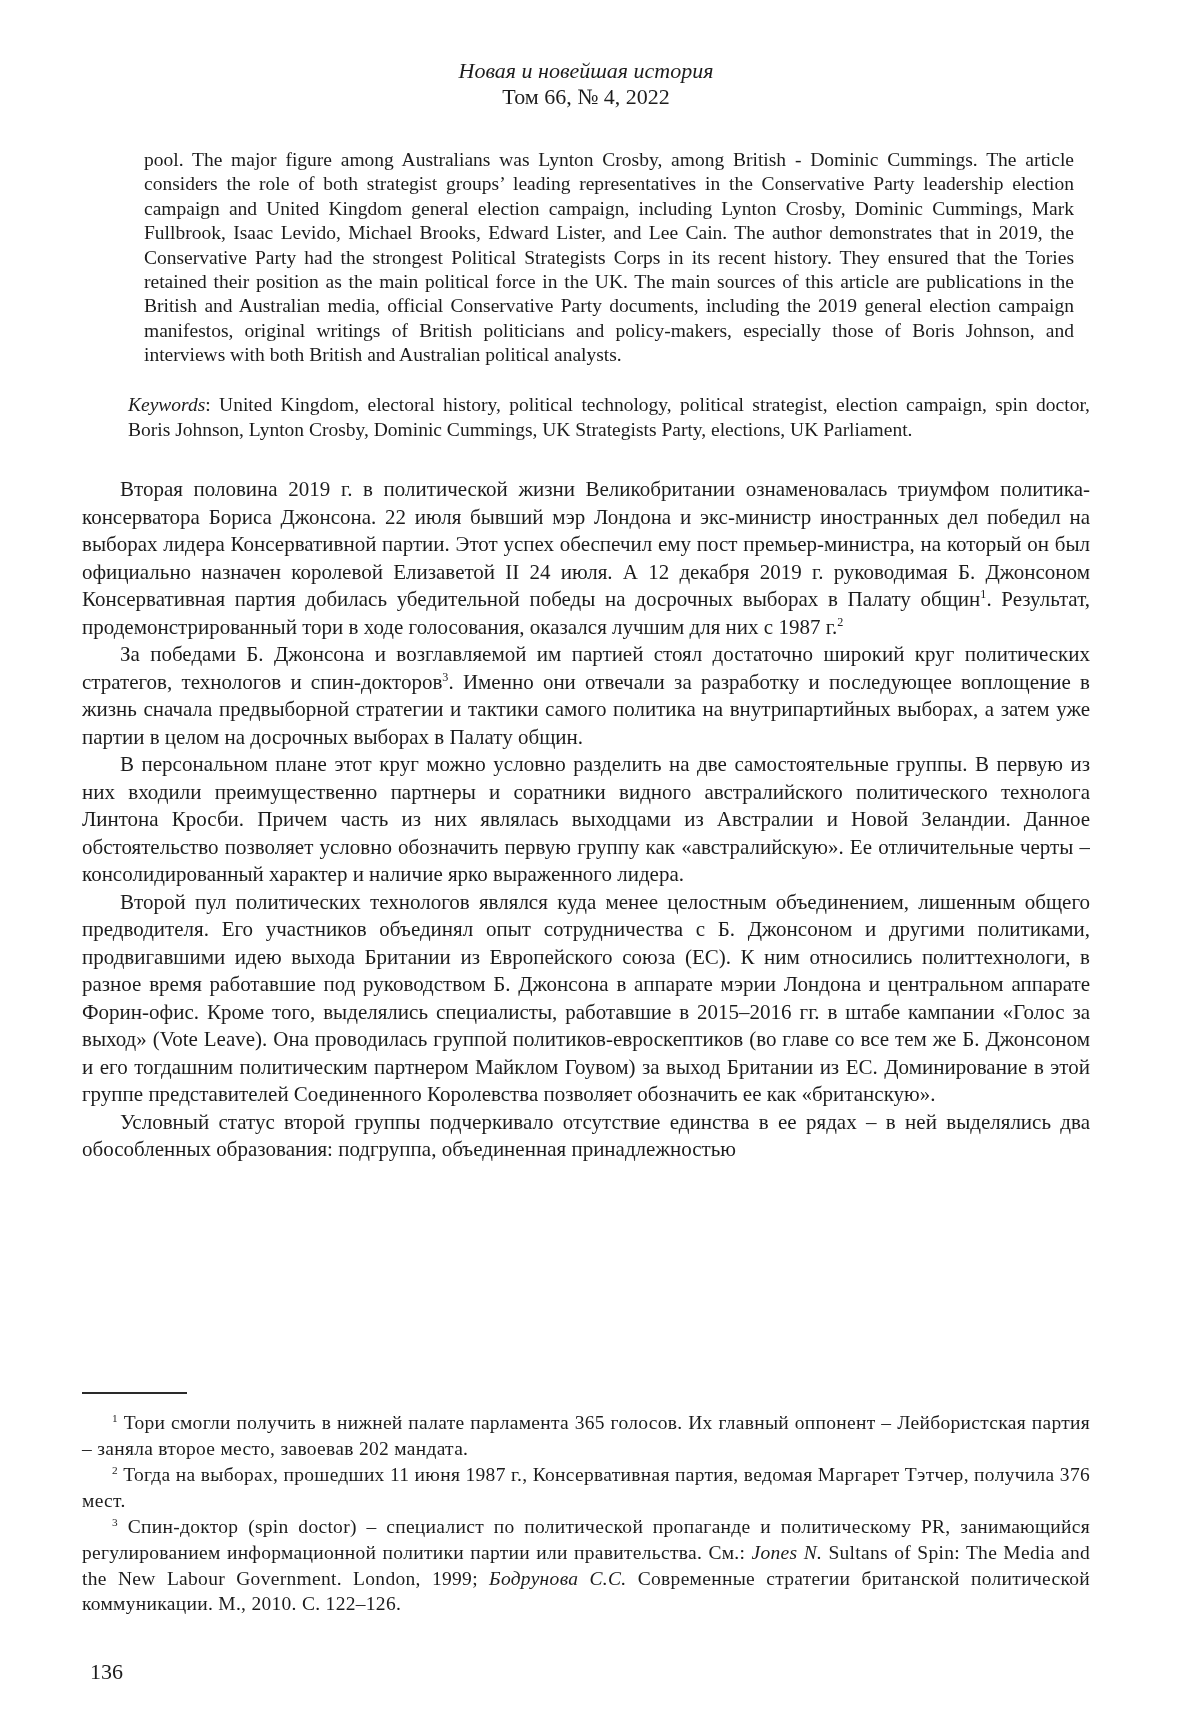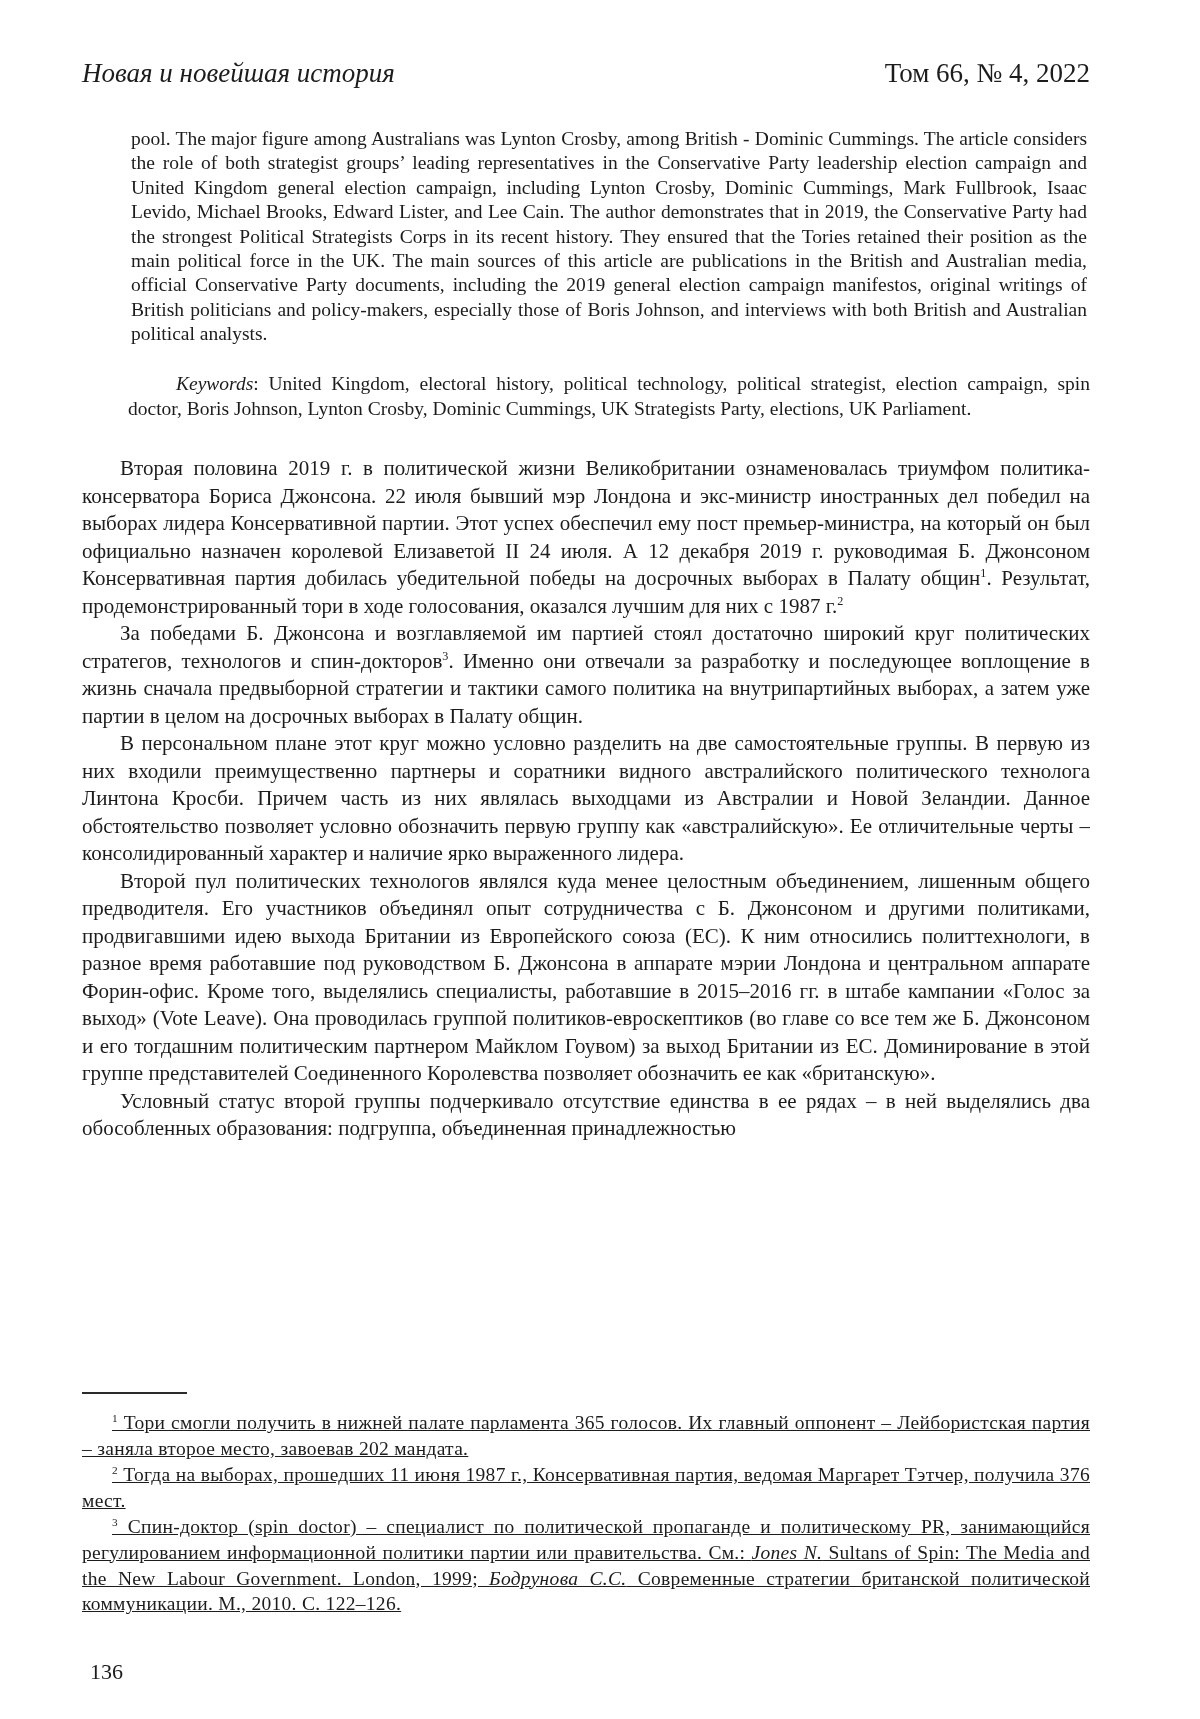--- a/index.html
+++ b/index.html
@@ -16,34 +16,35 @@
     box-sizing: border-box;
     padding: 58px 110px 0 82px;
     font-family: "Liberation Serif", serif;
     color: #1c1c1c;
     overflow: hidden;
   }
   .running-head {
     display: flex;
     justify-content: space-between;
     align-items: center;
-    font-size: 27px;
+    font-size: 22px;
+    flex-direction: column;
   }
   .rh-title { font-style: italic; }
   .rh-issue { font-style: normal; }
 
   .abstract {
     margin: 38px 0 0 46px;
     font-size: 19.5px;
     line-height: 1.25;
     text-align: justify;
   }
-  .abstract-text { margin: 3px; }
+  .abstract-text { margin: 16px; }
   .keywords { margin: 26px 0 0 0; }
-  .kw-label { font-style: italic; margin-left: 48px; }
+  .kw-label { font-style: italic; }
 
   .article-body {
     margin-top: 34px;
     font-size: 21px;
     line-height: 1.31;
     text-align: justify;
     max-height: 880px;
     overflow: hidden;
   }
   .body-par { margin: 0; text-indent: 38px; }
@@ -56,21 +57,20 @@
 
   .footnotes {
     position: absolute;
     left: 82px;
     right: 110px;
     top: 1392px;
     font-size: 19.5px;
     line-height: 1.33;
     text-align: justify;
     letter-spacing: 0.3px;
-    text-decoration: underline;
   }
   .fn-rule {
     width: 105px;
     border-top: 2px solid #2a2a2a;
     margin: 0 0 16px 0;
   }
   .fn { margin: 0; text-indent: 30px; }
   .it { font-style: italic; }
 
   .page-number {

